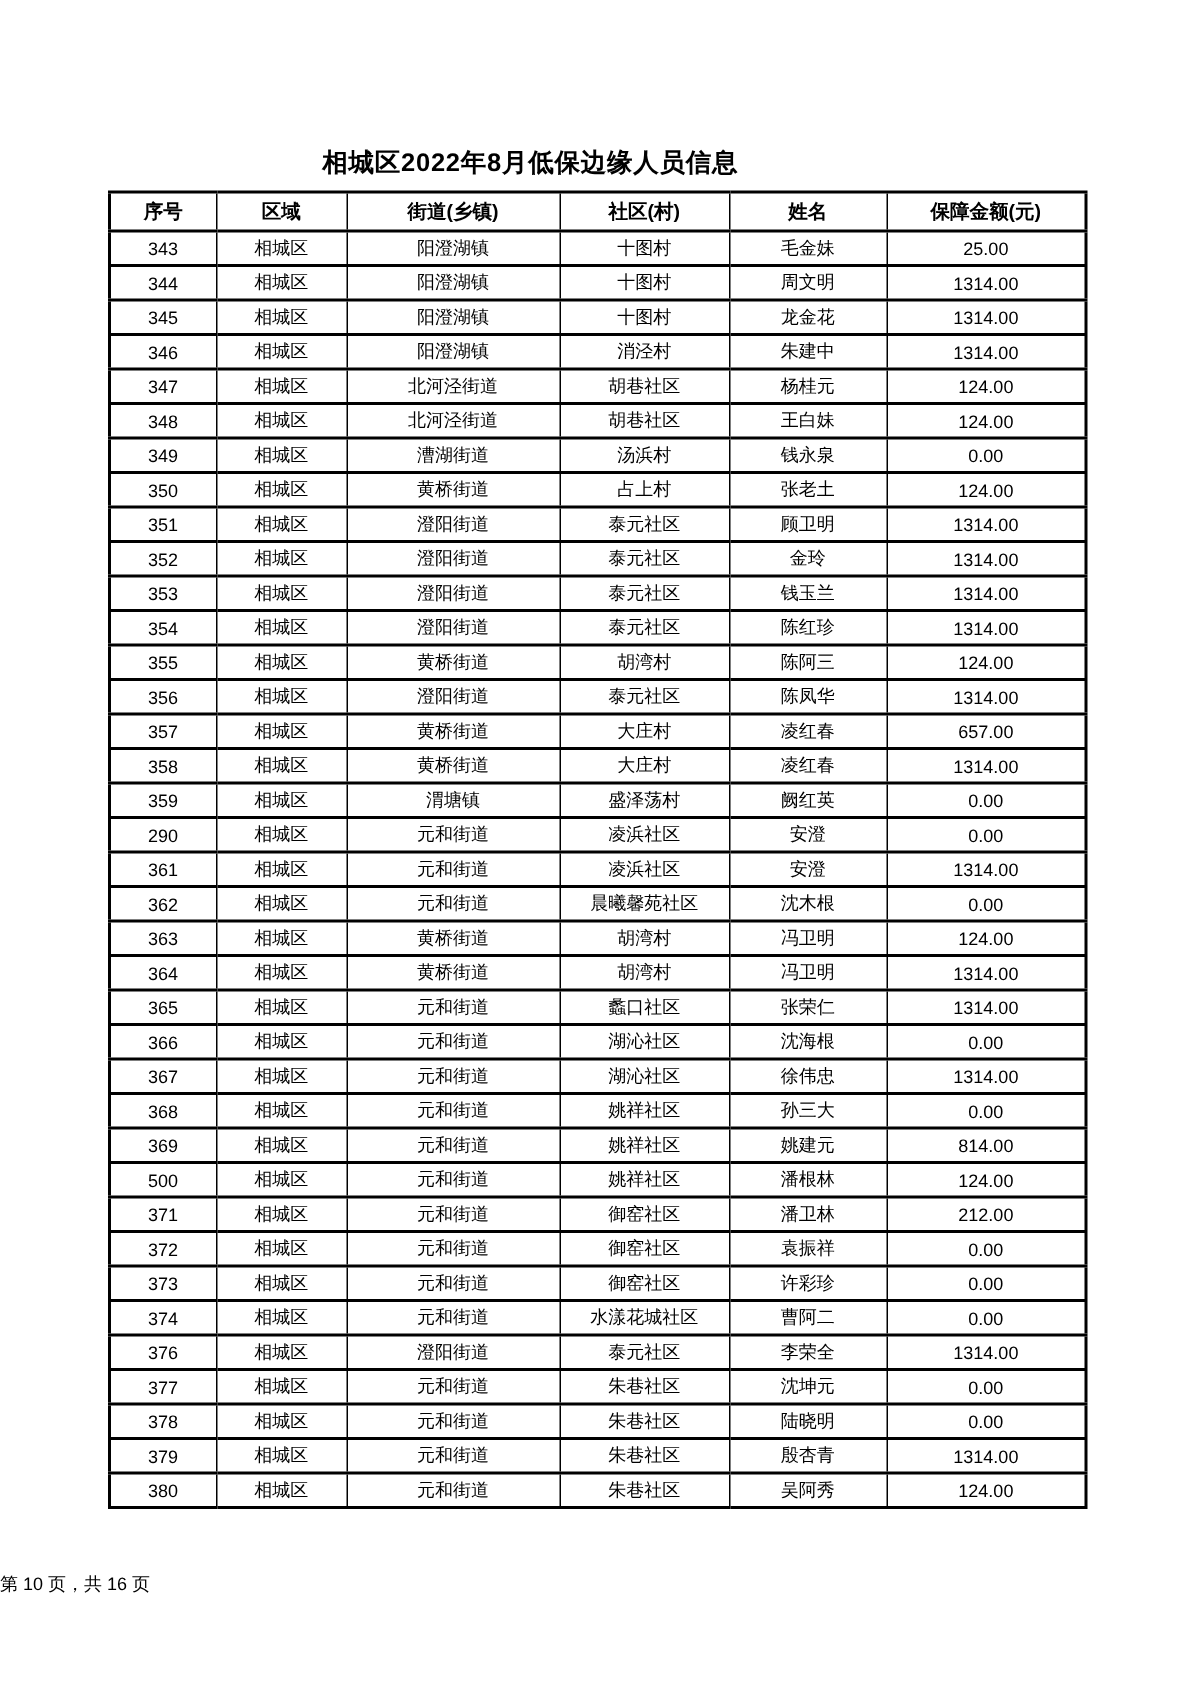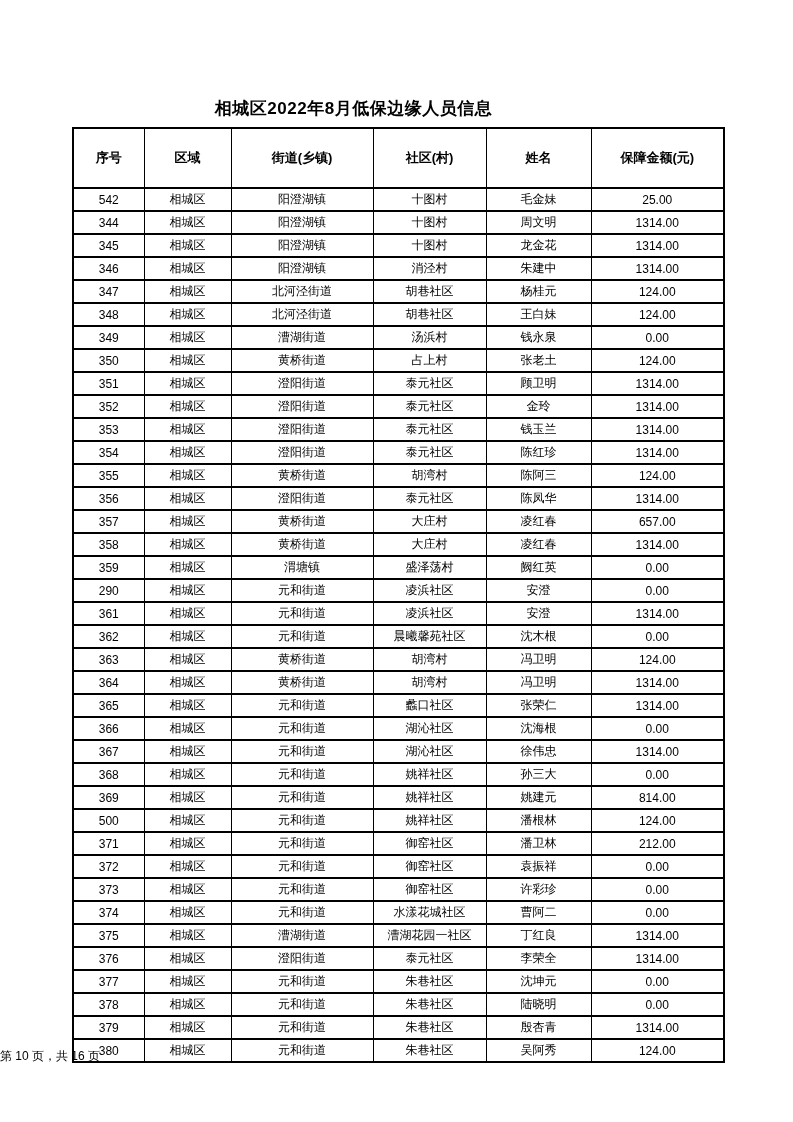--- a/index.html
+++ b/index.html
@@ -36,21 +36,21 @@
     border-collapse: collapse;
     table-layout: fixed;
     border: 2px solid #000;
   }
   table.benefit-table th {
     border-left: 1px solid #000;
     border-right: 1px solid #000;
     border-top: 2px solid #000;
     border-bottom: 2px solid #000;
     height: 24px;
-    padding: 17px 2px;
+    padding: 0 2px;
     font-size: 13px;
     font-weight: bold;
     text-align: center;
     vertical-align: middle;
     overflow: hidden;
     white-space: nowrap;
   }
   table.benefit-table td {
     border-left: 1px solid #000;
     border-right: 1px solid #000;
@@ -95,21 +95,21 @@
         <th>序号</th>
         <th>区域</th>
         <th>街道(乡镇)</th>
         <th>社区(村)</th>
         <th>姓名</th>
         <th>保障金额(元)</th>
       </tr>
     </thead>
     <tbody>
         <tr>
-          <td>542</td>
+          <td>343</td>
           <td>相城区</td>
           <td>阳澄湖镇</td>
           <td>十图村</td>
           <td>毛金妹</td>
           <td>25.00</td>
         </tr>
         <tr>
           <td>344</td>
           <td>相城区</td>
           <td>阳澄湖镇</td>
@@ -351,28 +351,20 @@
         </tr>
         <tr>
           <td>374</td>
           <td>相城区</td>
           <td>元和街道</td>
           <td>水漾花城社区</td>
           <td>曹阿二</td>
           <td>0.00</td>
         </tr>
         <tr>
-          <td>375</td>
-          <td>相城区</td>
-          <td>漕湖街道</td>
-          <td>漕湖花园一社区</td>
-          <td>丁红良</td>
-          <td>1314.00</td>
-        </tr>
-        <tr>
           <td>376</td>
           <td>相城区</td>
           <td>澄阳街道</td>
           <td>泰元社区</td>
           <td>李荣全</td>
           <td>1314.00</td>
         </tr>
         <tr>
           <td>377</td>
           <td>相城区</td>

